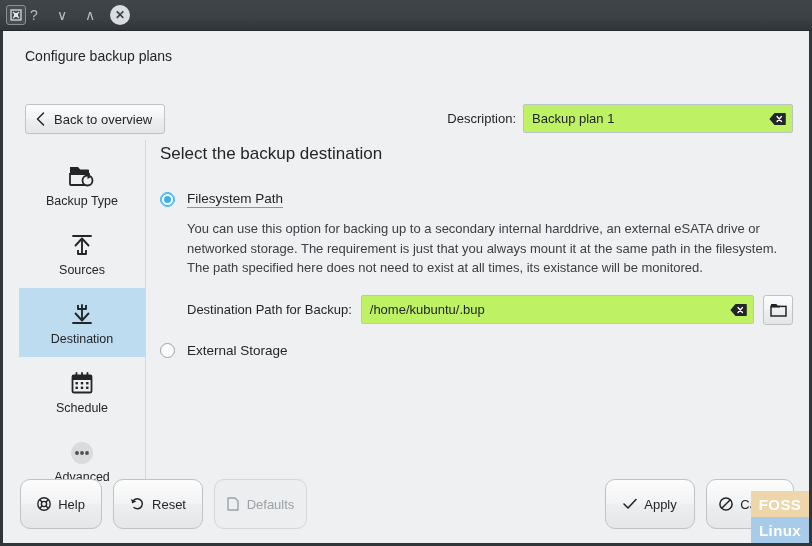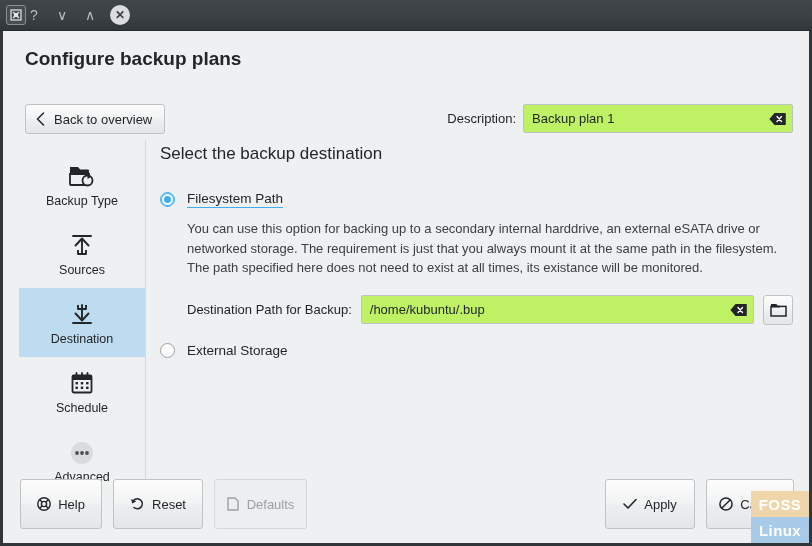--- a/index.html
+++ b/index.html
@@ -48,21 +48,21 @@
   }
   .tb-btn.close {
     width: 20px; height: 20px; border-radius: 50%;
     background: #d9dce0; color: #3b4045;
     font-size: 12px; font-weight: 700;
   }
 
   
   .page-title {
     position: absolute; left: 22px; top: 48px;
-    font-size: 19px; color: #232629; font-weight: 700;
+    font-size: 14px; color: #232629; font-weight: 400;
   }
 
   
   .kbtn {
     background: linear-gradient(to bottom, #fcfcfc 0%, #f2f3f4 48%, #eceeef 52%, #e4e6e8 100%);
     border: 1px solid #bdc3c7;
     border-radius: 3px;
     color: #232629;
     font-size: 13px;
     font-family: "Liberation Sans", sans-serif;
@@ -173,21 +173,21 @@
 
   
   .bottom-left {
     position: absolute; left: 17px; bottom: 14px;
     display: flex; gap: 11px;
   }
   .bottom-right {
     position: absolute; right: 15px; bottom: 14px;
     display: flex; gap: 11px;
   }
-  .kbtn.bottom { height: 50px; padding: 12px 17px; font-size: 13px; }
+  .kbtn.bottom { height: 50px; padding: 12px 17px; font-size: 13px; border-radius: 10px; }
   .kbtn.help-b  { width: 82px; }
   .kbtn.reset-b { width: 90px; }
   .kbtn.def-b   { width: 93px; }
   .kbtn.ok-b    { width: 86px; }
   .kbtn.apply-b { width: 90px; }
   .kbtn.cancel-b{ width: 88px; }
 
   
   .watermark {
     position: absolute; right: 0; bottom: 0;

